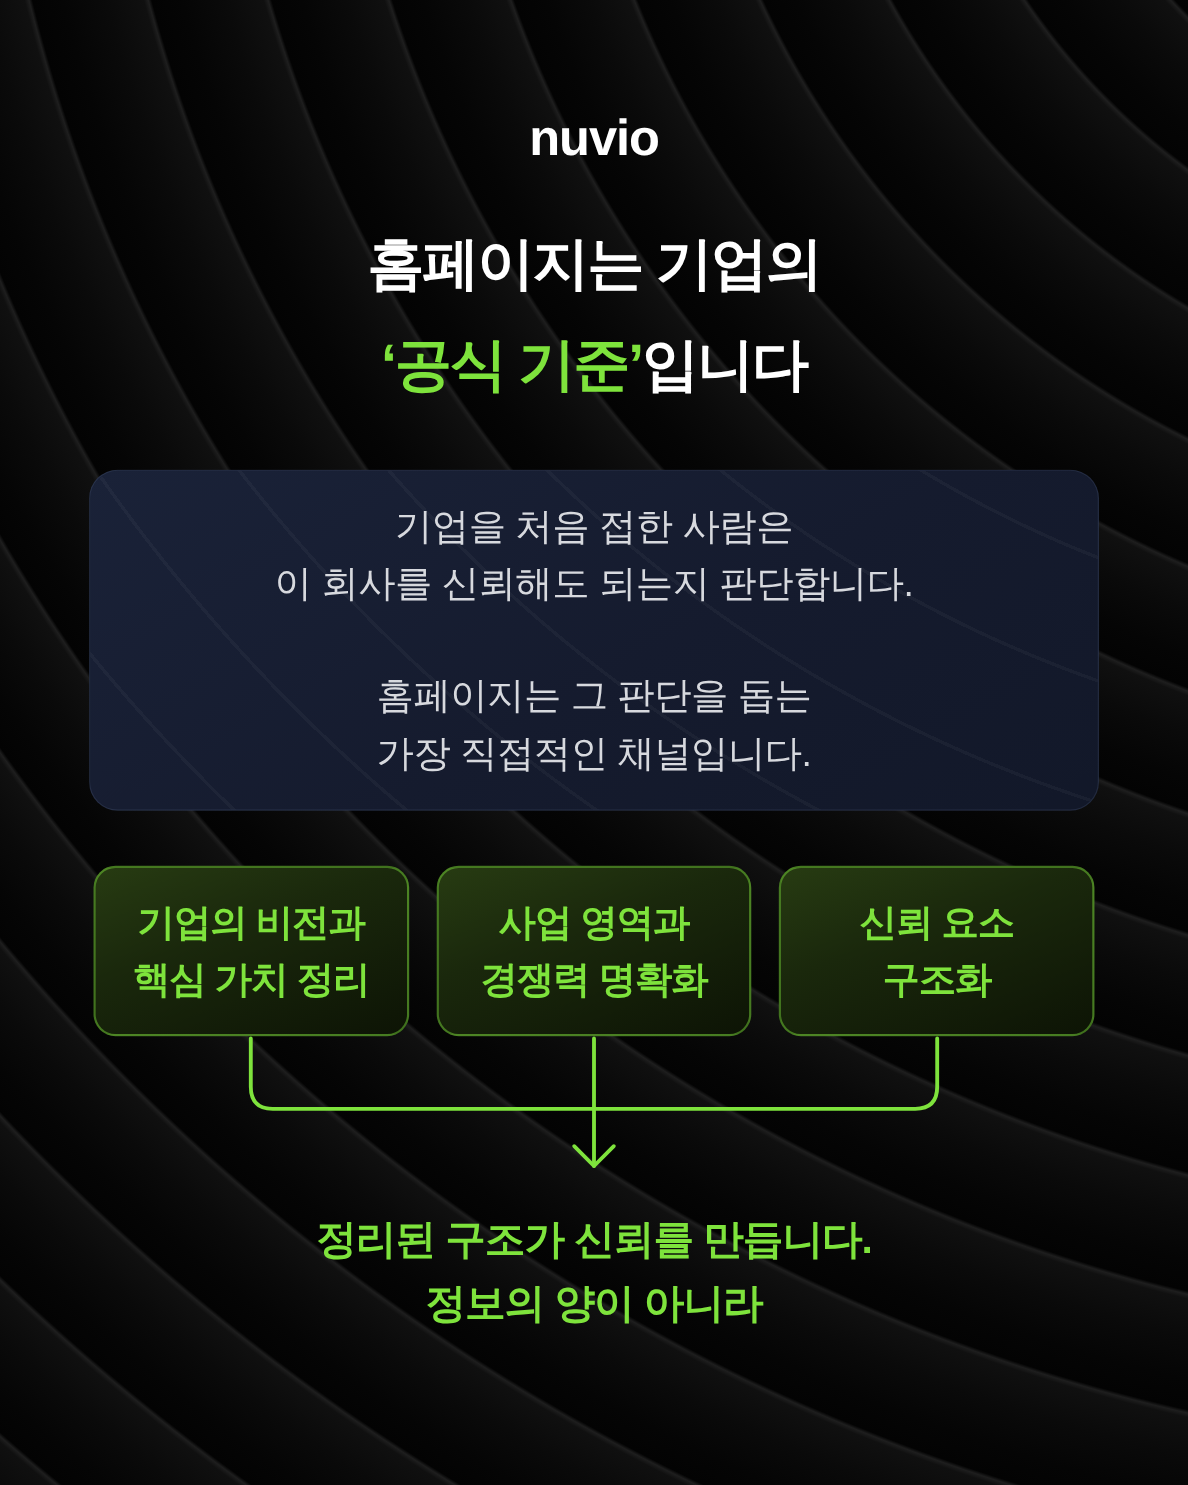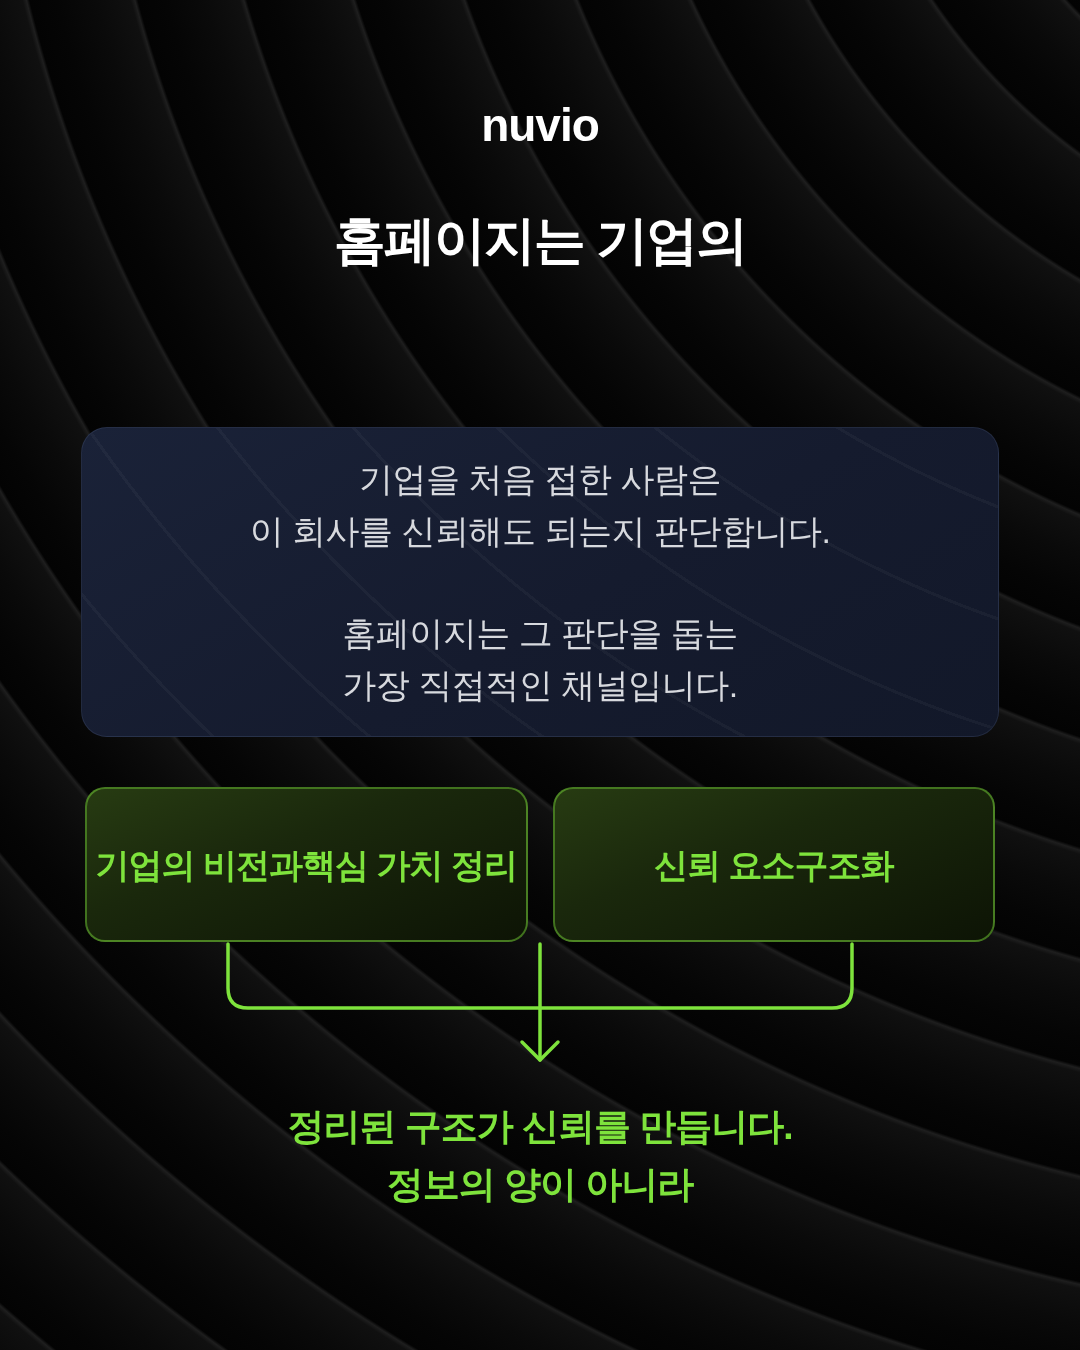--- a/index.html
+++ b/index.html
@@ -64,21 +64,21 @@
   .para .cline{display:block;}
   .boxes{
     position:absolute;top:787px;left:85px;width:910px;height:155px;
     display:flex;gap:25px;
   }
   .box{
     flex:1;position:relative;
     border-radius:20px;
     border:2px solid var(--box-border);
     background:linear-gradient(160deg,#273b12 0%,#1a280c 40%,#0d1405 100%);
-    display:flex;flex-direction:row;justify-content:center;align-items:center;
+    display:flex;flex-direction:column;justify-content:center;align-items:center;
     text-align:center;
     font-size:34px;line-height:52px;font-weight:600;letter-spacing:-1px;
     color:var(--accent);
   }
   .box .bline{display:block;}
   .connector{
     position:absolute;top:940px;left:0;width:1080px;height:140px;
     display:block;
   }
   .connector path{
@@ -95,37 +95,42 @@
 </style>
 </head>
 <body>
 
 <div class="poster">
 
   <div class="logo">nuvio</div>
 
   <h1 class="headline">
     <span class="line">홈페이지는 기업의</span>
+    <span class="line"><span class="accent">‘공식 기준’</span><span>입니다</span></span>
   </h1>
 
   <section class="card">
     <p class="para">
       <span class="cline">기업을 처음 접한 사람은</span>
       <span class="cline">이 회사를 신뢰해도 되는지 판단합니다.</span>
     </p>
     <p class="para">
       <span class="cline">홈페이지는 그 판단을 돕는</span>
       <span class="cline">가장 직접적인 채널입니다.</span>
     </p>
   </section>
 
   <section class="boxes">
     <div class="box">
       <span class="bline">기업의 비전과</span>
       <span class="bline">핵심 가치 정리</span>
+    </div>
+    <div class="box">
+      <span class="bline">사업 영역과</span>
+      <span class="bline">경쟁력 명확화</span>
     </div>
     <div class="box">
       <span class="bline">신뢰 요소</span>
       <span class="bline">구조화</span>
     </div>
   </section>
 
   <svg class="connector" viewBox="0 0 1080 140" xmlns="http://www.w3.org/2000/svg" aria-hidden="true">
     <path d="M228,4 V48 Q228,68 248,68 H832 Q852,68 852,48 V4"></path>
     <path d="M540,4 V120"></path>

